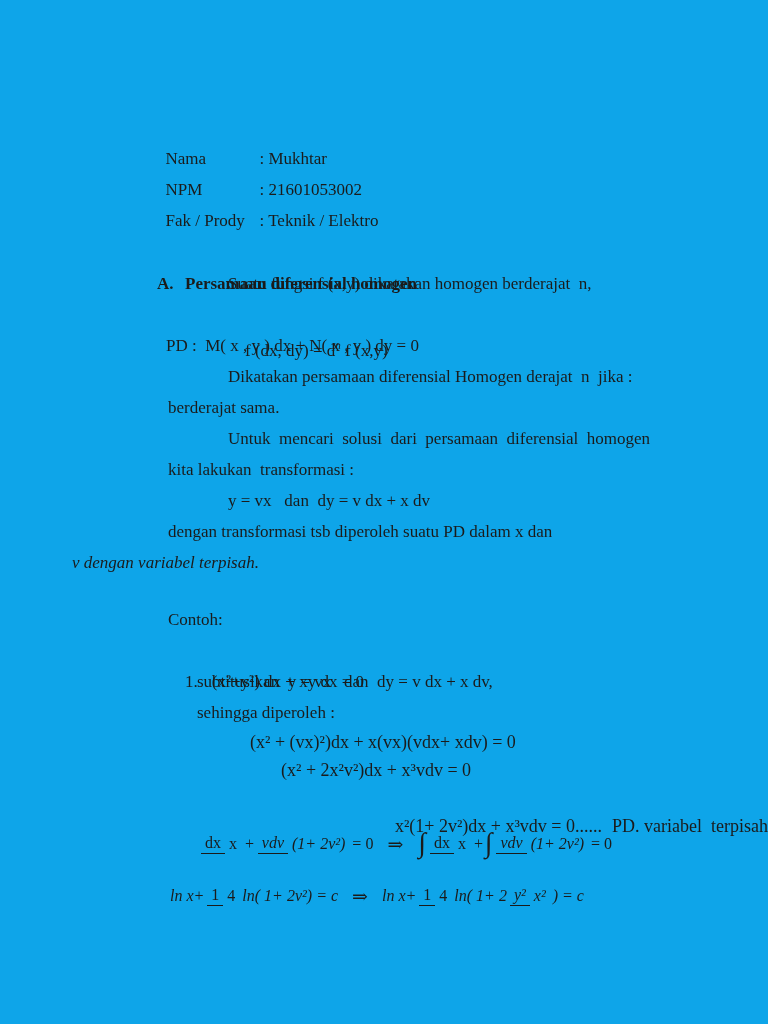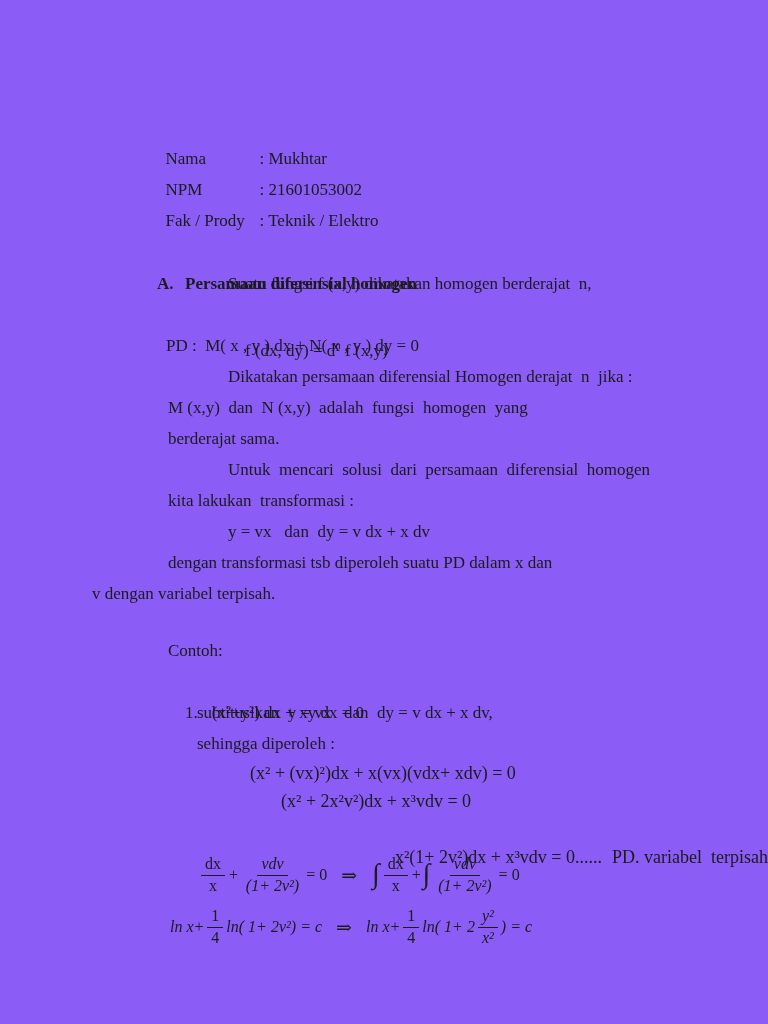--- a/index.html
+++ b/index.html
@@ -1,20 +1,20 @@
 <!DOCTYPE html>
 <html><head>
 <meta charset="utf-8">
 <style>
   html, body { margin: 0; padding: 0; background: #ffffff; }
   .page {
     position: relative;
     width: 768px;
     height: 1024px;
-    background: #8b5cf6;
+    background: #0ea5e9;
     color: #1b1b1b;
     font-family: "Liberation Serif", "DejaVu Serif", serif;
     font-size: 17px;
     overflow: hidden;
     box-sizing: border-box;
     padding-top: 112px;
   }
   .line {
     line-height: 31px;
     height: 31px;
@@ -24,21 +24,21 @@
   
   .info-row { line-height: 31px; height: 31px; margin-left: 140px; white-space: pre; }
   .info-label { display: inline-block; width: 94px; }
   
   .title-row { margin-top: 32px; margin-left: 140px; font-weight: bold; }
   .section-marker { display: inline-block; width: 28px; }
   
   .ind-open { margin-left: 228px; }   
   .ind-body { margin-left: 168px; }   
   .ind-pd   { margin-left: 166px; }
-  .ind-v    { margin-left: 92px; }
+  .ind-v    { margin-left: 72px; font-style: italic; }
   .ind-sub  { margin-left: 197px; }
   
   .math { }
   .upright { font-style: normal; }
   .eq-step { line-height: 28px; height: 28px; font-size: 18px; white-space: pre; }
   .eq1 { margin-left: 250px; }
   .eq2 { margin-left: 281px; }
   .eq3 { margin-left: 203px; text-align: right; }
   sup.deg { font-size: 11px; font-style: italic; }
   
@@ -46,21 +46,21 @@
     display: flex;
     align-items: center;
     font-size: 16px;
     font-style: italic;
     white-space: pre;
   }
   .row-frac { margin-left: 198px; margin-top: 6px; height: 52px; }
   .row-ln   { margin-left: 170px; margin-top: 1px; height: 50px; }
   .frac {
     display: inline-flex;
-    flex-direction: column;
+    flex-direction: row;
     align-items: center;
     text-align: center;
     margin: 0 3px;
     line-height: 1.15;
   }
   .frac .num { display: block; padding: 0 4px 1px; border-bottom: 1px solid #1b1b1b; }
   .frac .den { display: block; padding: 1px 4px 0; }
   .frac .num.rm, .frac .den.rm { font-style: normal; }
   .intg {
     font-style: normal;
@@ -100,21 +100,20 @@
   </div>
 
   <div class="line ind-open">Suatu fungsi f (x,y) dikatakan homogen berderajat  n,</div>
 
   <div class="line ind-open">
     <span>f (</span><span class="math">dx, dy</span><span>) = </span><span class="math">d</span><sup class="deg">n</sup><span> f (x,y)</span>
   </div>
 
   <div class="line ind-pd">PD :  M( x , y ) dx + N( x , y ) dy = 0</div>
   <div class="line ind-open">Dikatakan persamaan diferensial Homogen derajat  n  jika :</div>
-  <div class="line ind-body">M (x,y)  dan  N (x,y)  adalah  fungsi  homogen  yang</div>
   <div class="line ind-body">berderajat sama.</div>
   <div class="line ind-open">Untuk  mencari  solusi  dari  persamaan  diferensial  homogen</div>
   <div class="line ind-body">kita lakukan  transformasi :</div>
   <div class="line ind-open">y = vx   dan  dy = v dx + x dv</div>
   <div class="line ind-body">dengan transformasi tsb diperoleh suatu PD dalam x dan</div>
   <div class="line ind-v">v dengan variabel terpisah.</div>
 
   <div class="line ind-body" style="margin-top:26px">Contoh:</div>
 
   <div class="line ind-body">

